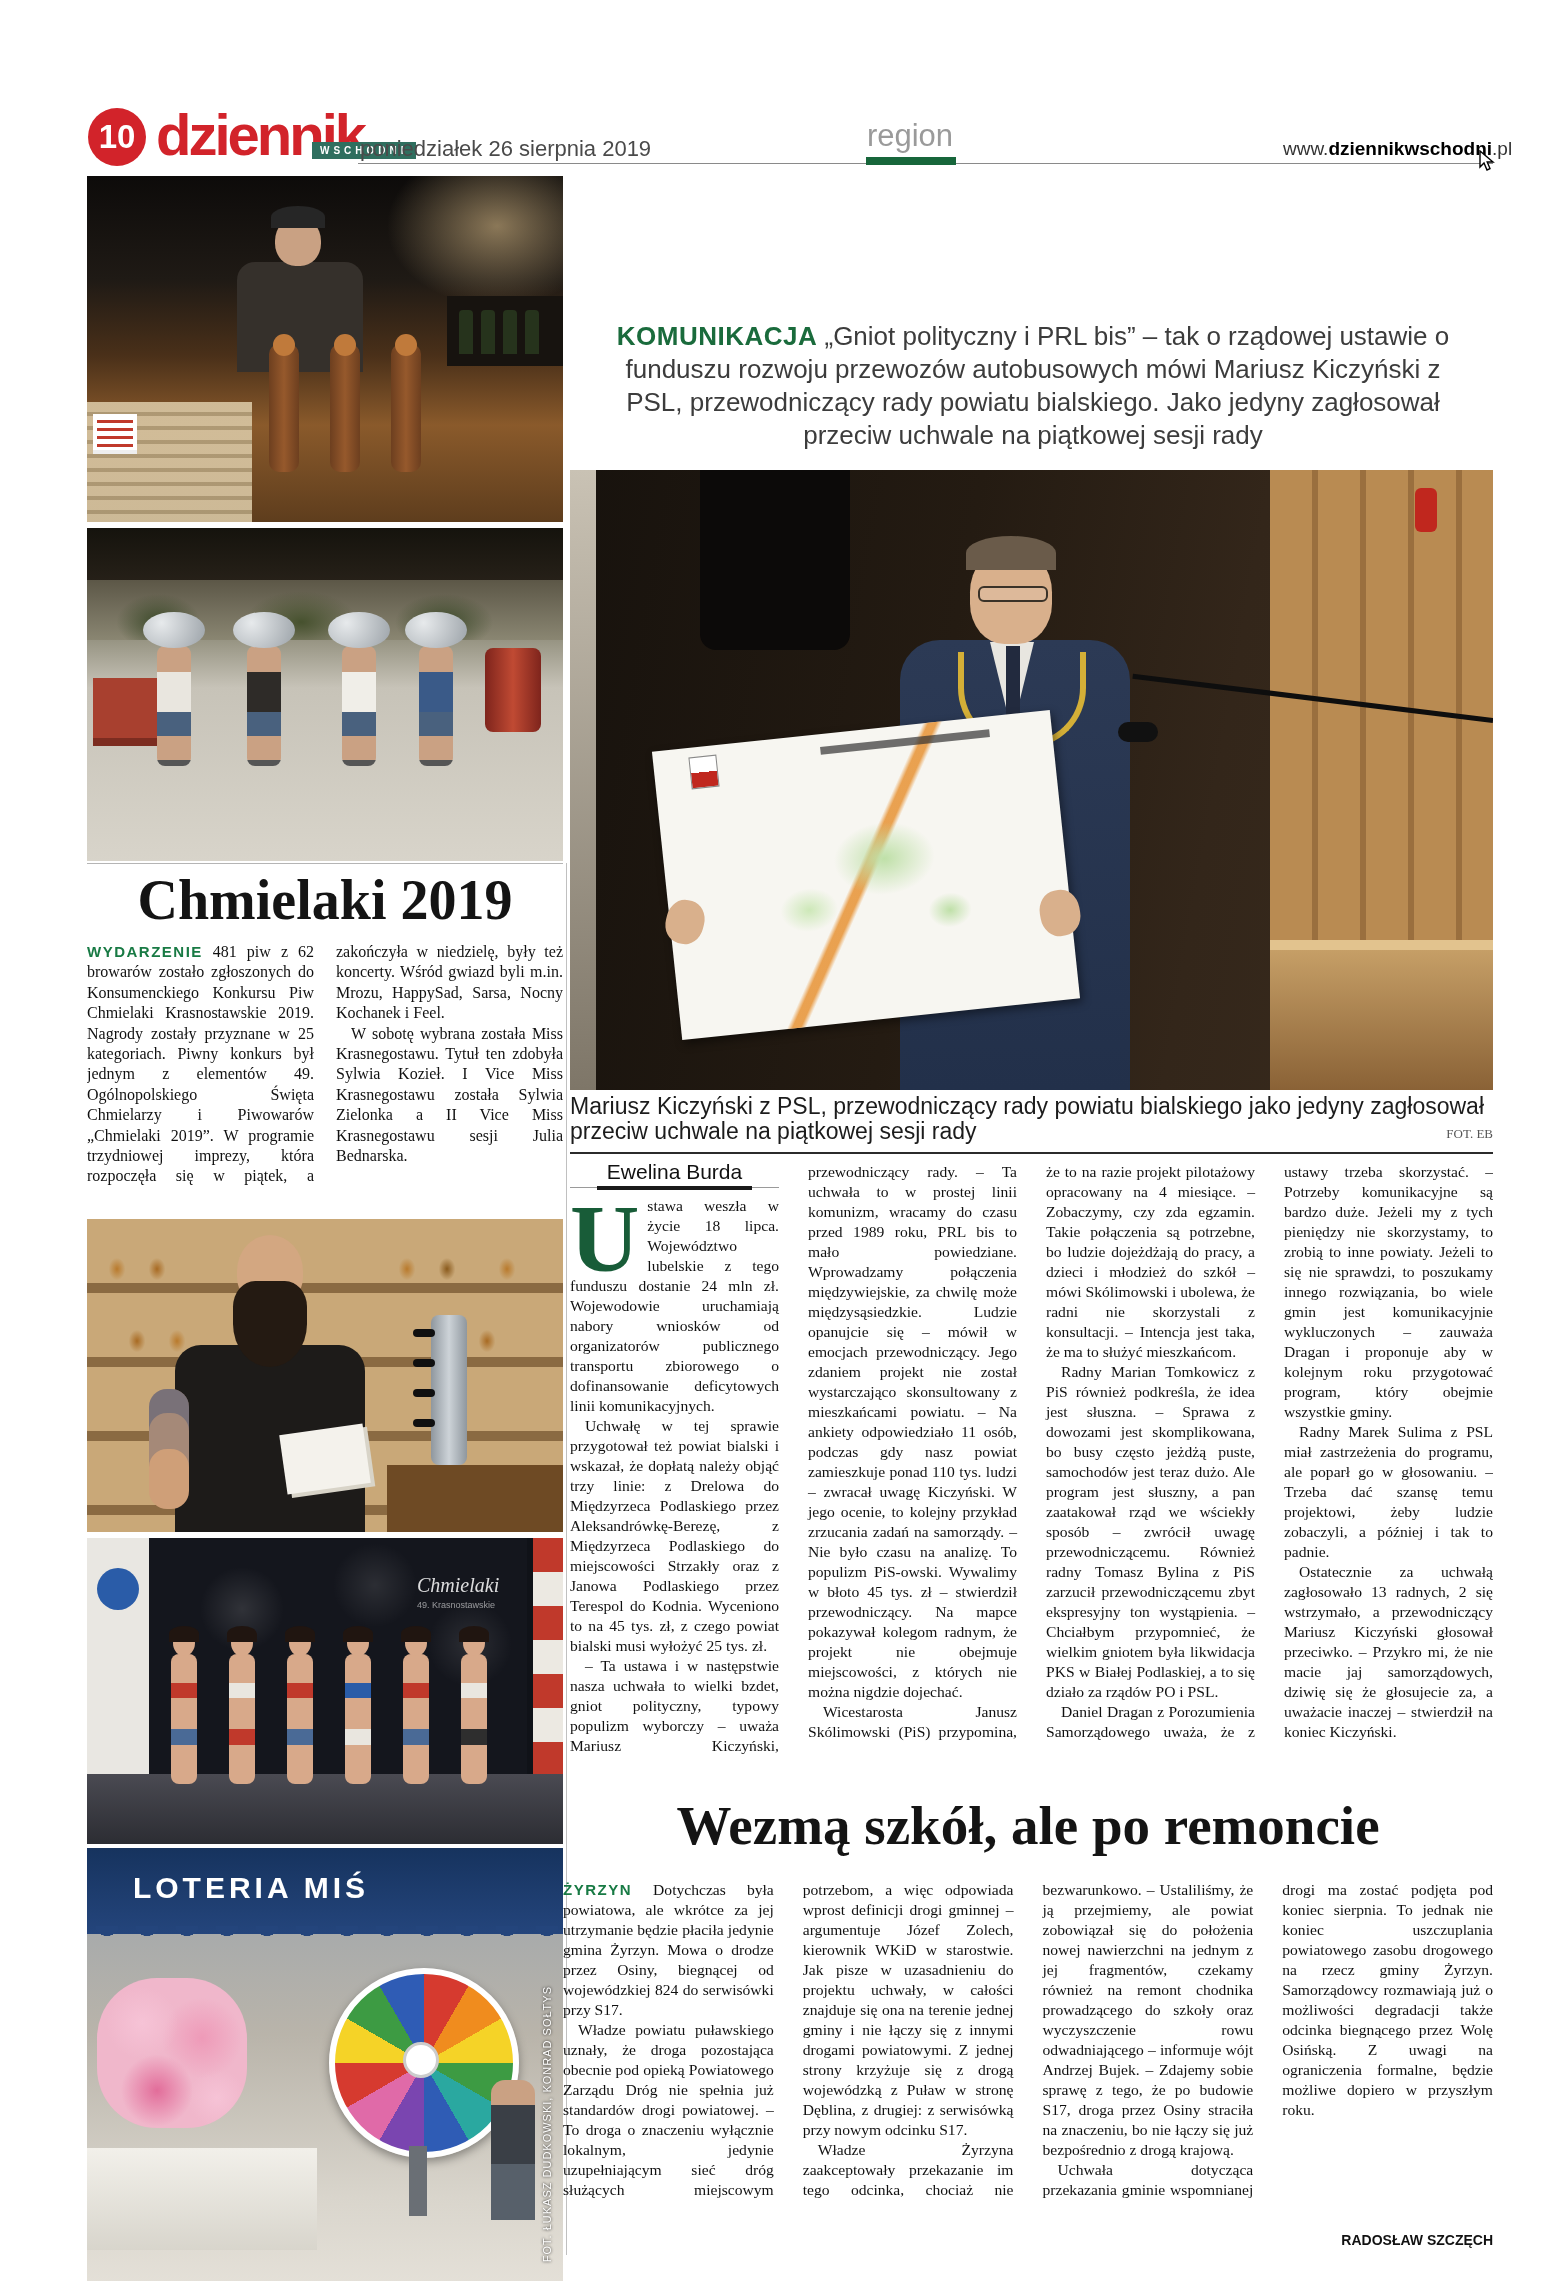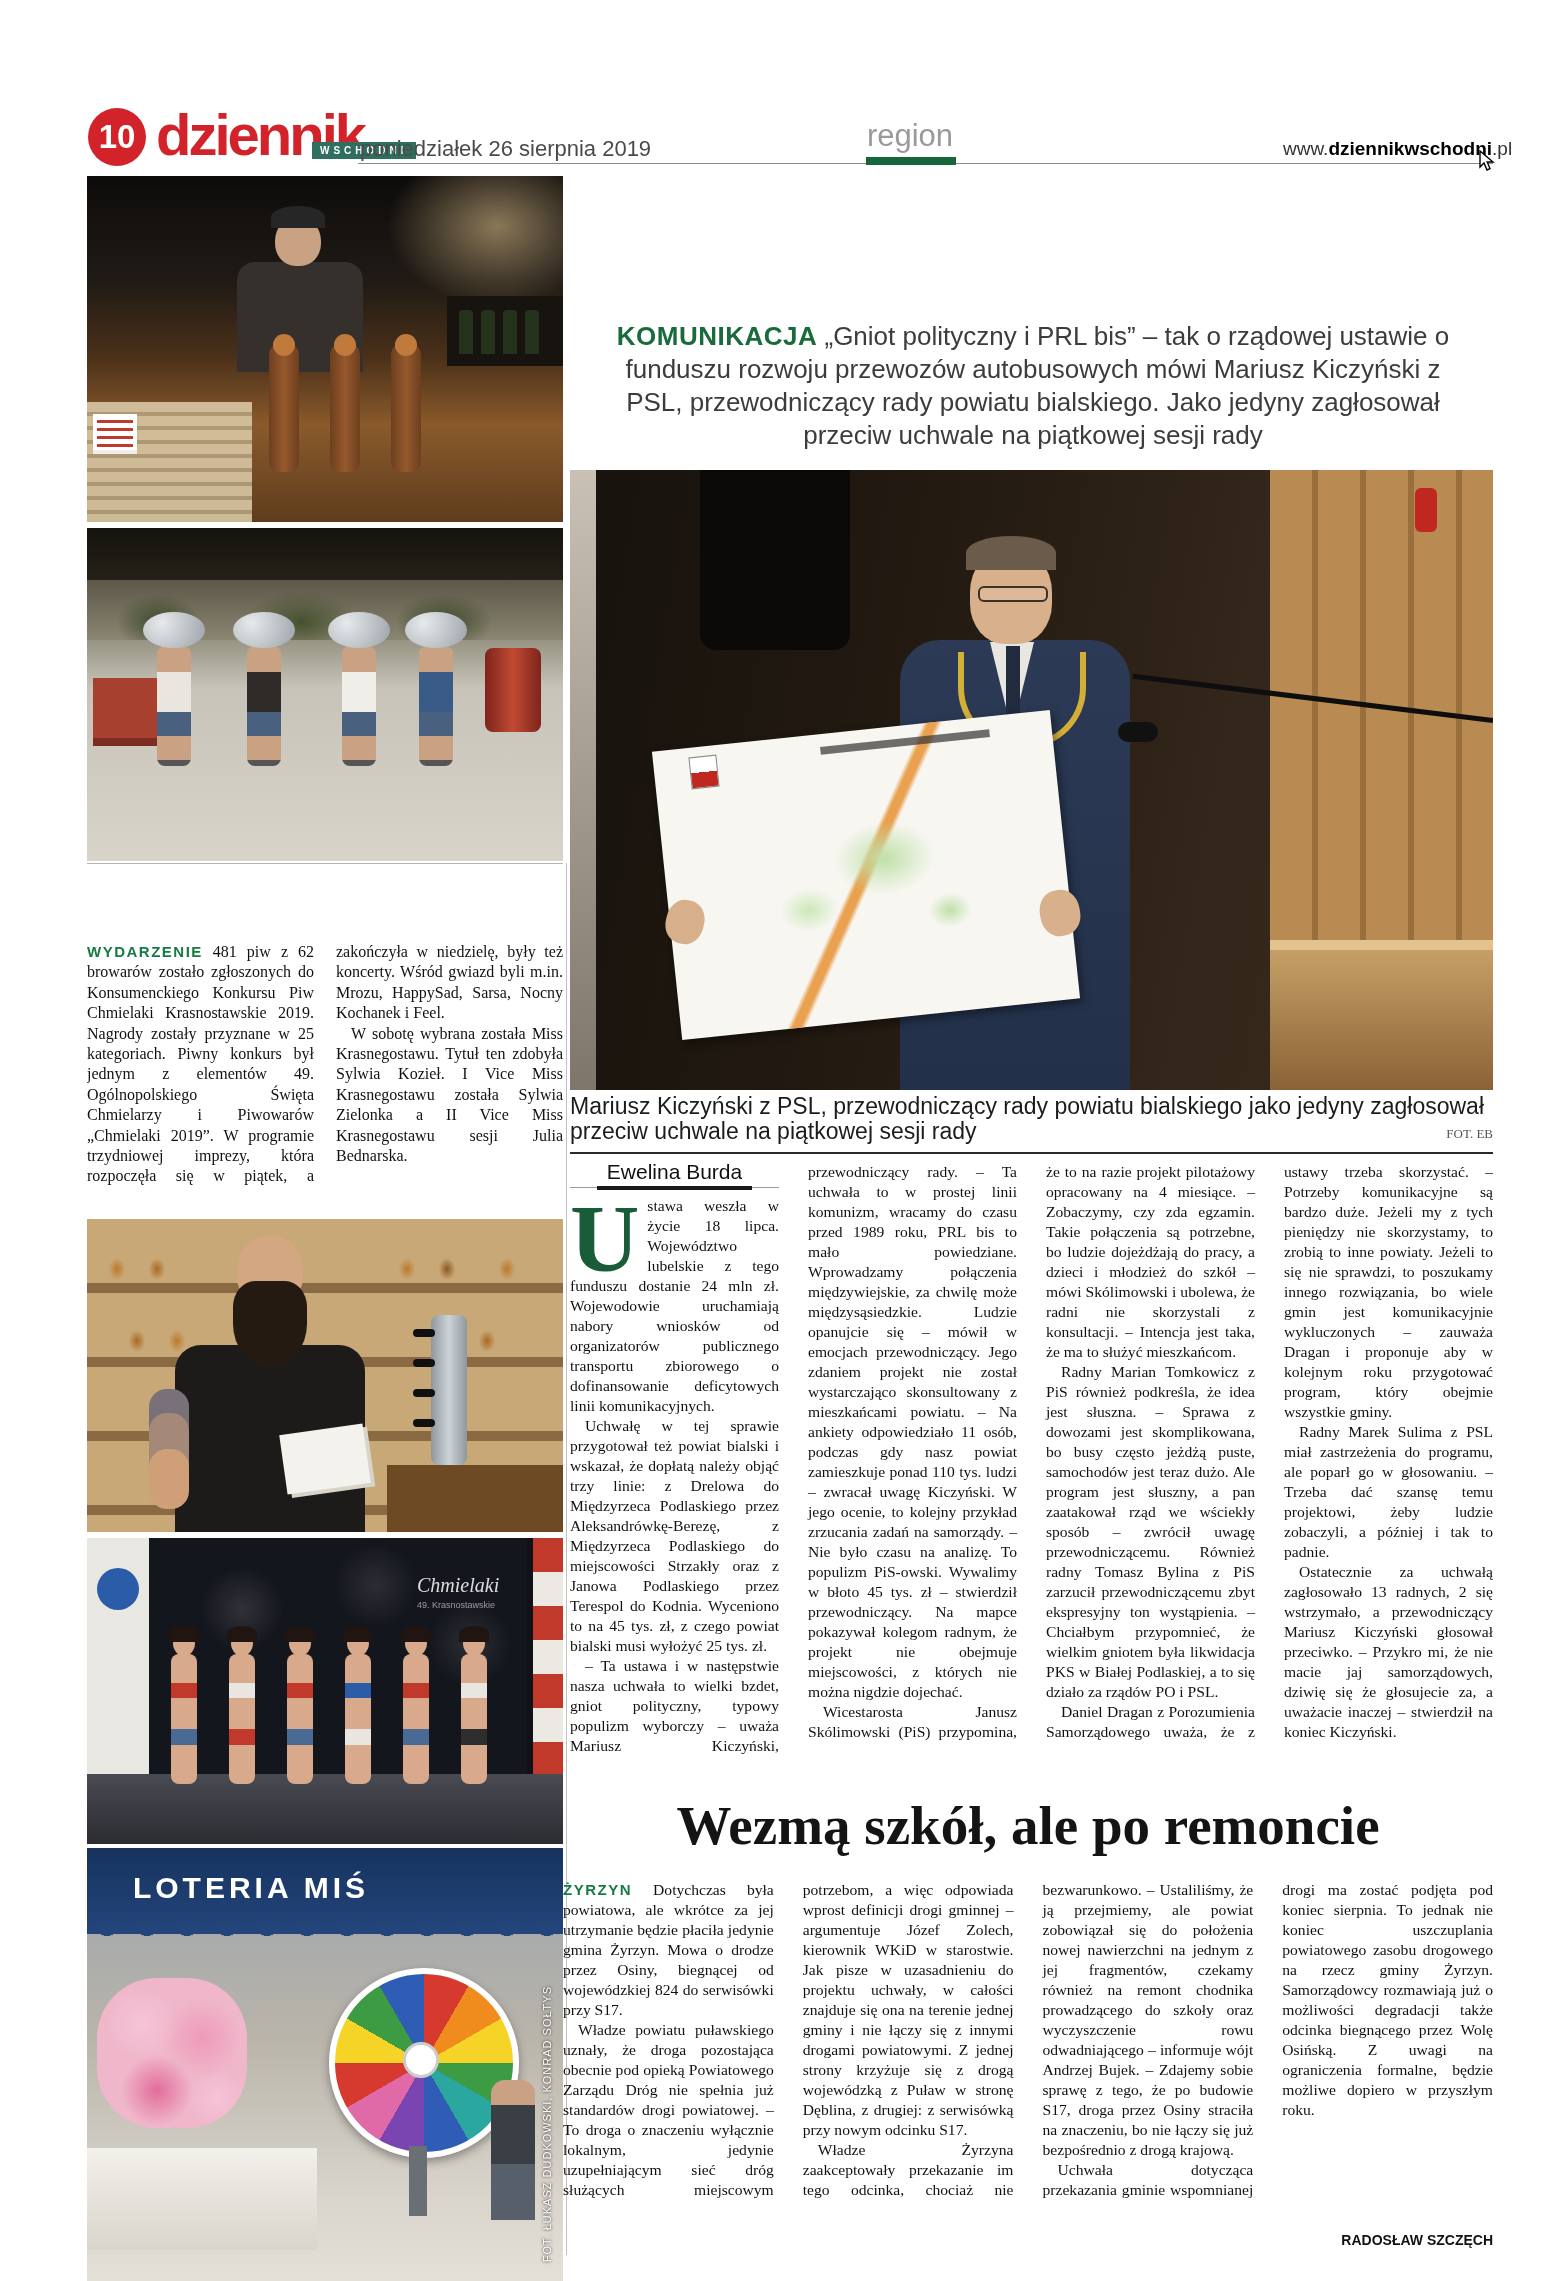--- a/index.html
+++ b/index.html
@@ -256,20 +256,21 @@
     <div class="trees"></div>
     <div class="crate"></div>
     <div class="barrel"></div>
     <div class="k p1"></div>
     <div class="k p2"></div>
     <div class="k p3"></div>
     <div class="k p4"></div>
   </div>
 
   <div class="abs lrule"></div>
+  <div class="abs chhead">Chmielaki 2019</div>
 
   <div class="abs chbody">
     <p><span class="kicker">WYDARZENIE</span> <span>481 piw z 62 browarów zostało zgłoszonych do Konsumenckiego Konkursu Piw Chmielaki Krasnostawskie 2019. Nagrody zostały przyznane w 25 kategoriach. Piwny konkurs był jednym z elementów 49. Ogólnopolskiego Święta Chmielarzy i Piwowarów „Chmielaki 2019”. W programie trzydniowej imprezy, która rozpoczęła się w piątek, a zakończyła w niedzielę, były też koncerty. Wśród gwiazd byli m.in. Mrozu, HappySad, Sarsa, Nocny Kochanek i Feel.</span></p>
     <p>W sobotę wybrana została Miss Krasnegostawu. Tytuł ten zdobyła Sylwia Kozieł. I Vice Miss Krasnegostawu została Sylwia Zielonka a II Vice Miss Krasnegostawu sesji Julia Bednarska.</p>
   </div>
 
   <div class="abs photo ph3">
     <div class="jars"></div>
     <div class="torso"></div>
     <div class="head"></div>

